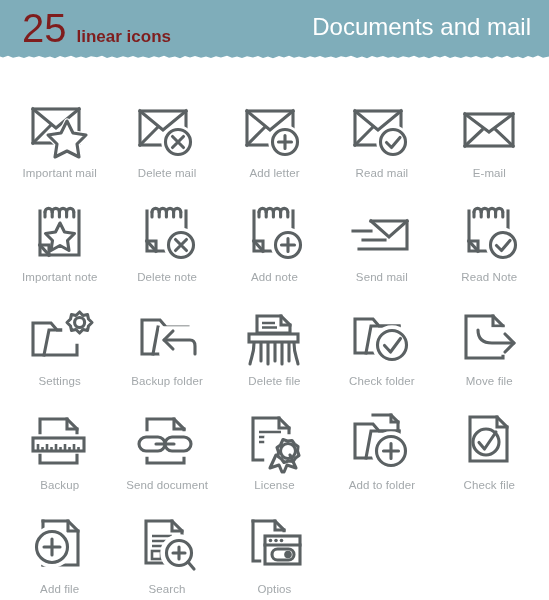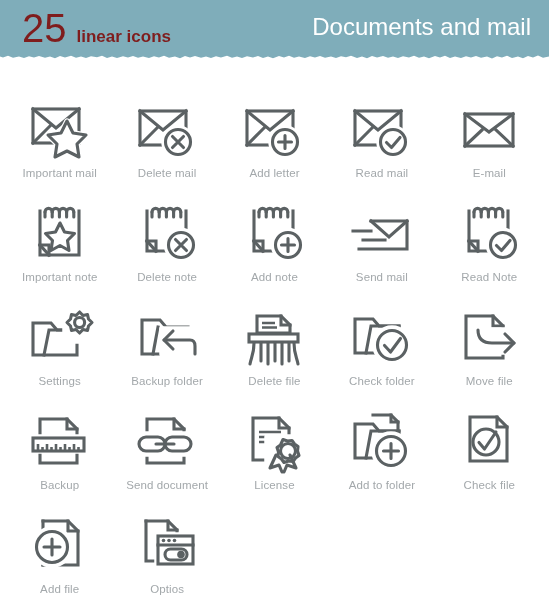--- a/index.html
+++ b/index.html
@@ -486,20 +486,35 @@
         <path class="ln" d="M41,8 L41,18 L51,18"></path>
         <path class="ln" d="M16,8 L16,16 M16,44 L16,52"></path>
         <circle class="fillmask" cx="25" cy="34" r="18"></circle>
         <circle class="ln" cx="25" cy="34" r="15.5"></circle>
         <path class="ln-r" d="M25,26 L25,42 M17,34 L33,34"></path>
       </svg>
     </div>
     <div class="caption">Add file</div>
   </div>
 
+  <div class="cell">
+    <div class="glyph">
+      <svg width="66" height="64" viewBox="0 0 66 64">
+        <path class="ln" d="M12,8 L38,8 L48,18 L48,50 L12,50 Z"></path>
+        <path class="ln" d="M38,8 L38,18 L48,18"></path>
+        <path class="ln-thin" d="M18,23 L38,23 M18,28 L38,28 M18,33 L30,33"></path>
+        <rect class="ln-thin" x="18" y="38" width="9" height="8"></rect>
+        <circle class="fillmask" cx="45" cy="40" r="16"></circle>
+        <circle class="ln" cx="45" cy="40" r="12.5"></circle>
+        <path class="ln-r" d="M45,34 L45,46 M39,40 L51,40"></path>
+        <path class="ln-r" d="M54,49 L60,56"></path>
+      </svg>
+    </div>
+    <div class="caption">Search</div>
+  </div>
 
   <div class="cell">
     <div class="glyph">
       <svg width="66" height="64" viewBox="0 0 66 64">
         <path class="ln" d="M12,8 L34,8 L43,17 L43,25"></path>
         <path class="ln" d="M34,8 L34,17 L43,17"></path>
         <path class="ln" d="M12,8 L12,48 L26,48"></path>
         <rect class="fillmask" x="23" y="22" width="38" height="30"></rect>
         <rect class="ln" x="24" y="23" width="35" height="28"></rect>
         <path class="ln" d="M24,32 L59,32"></path>

